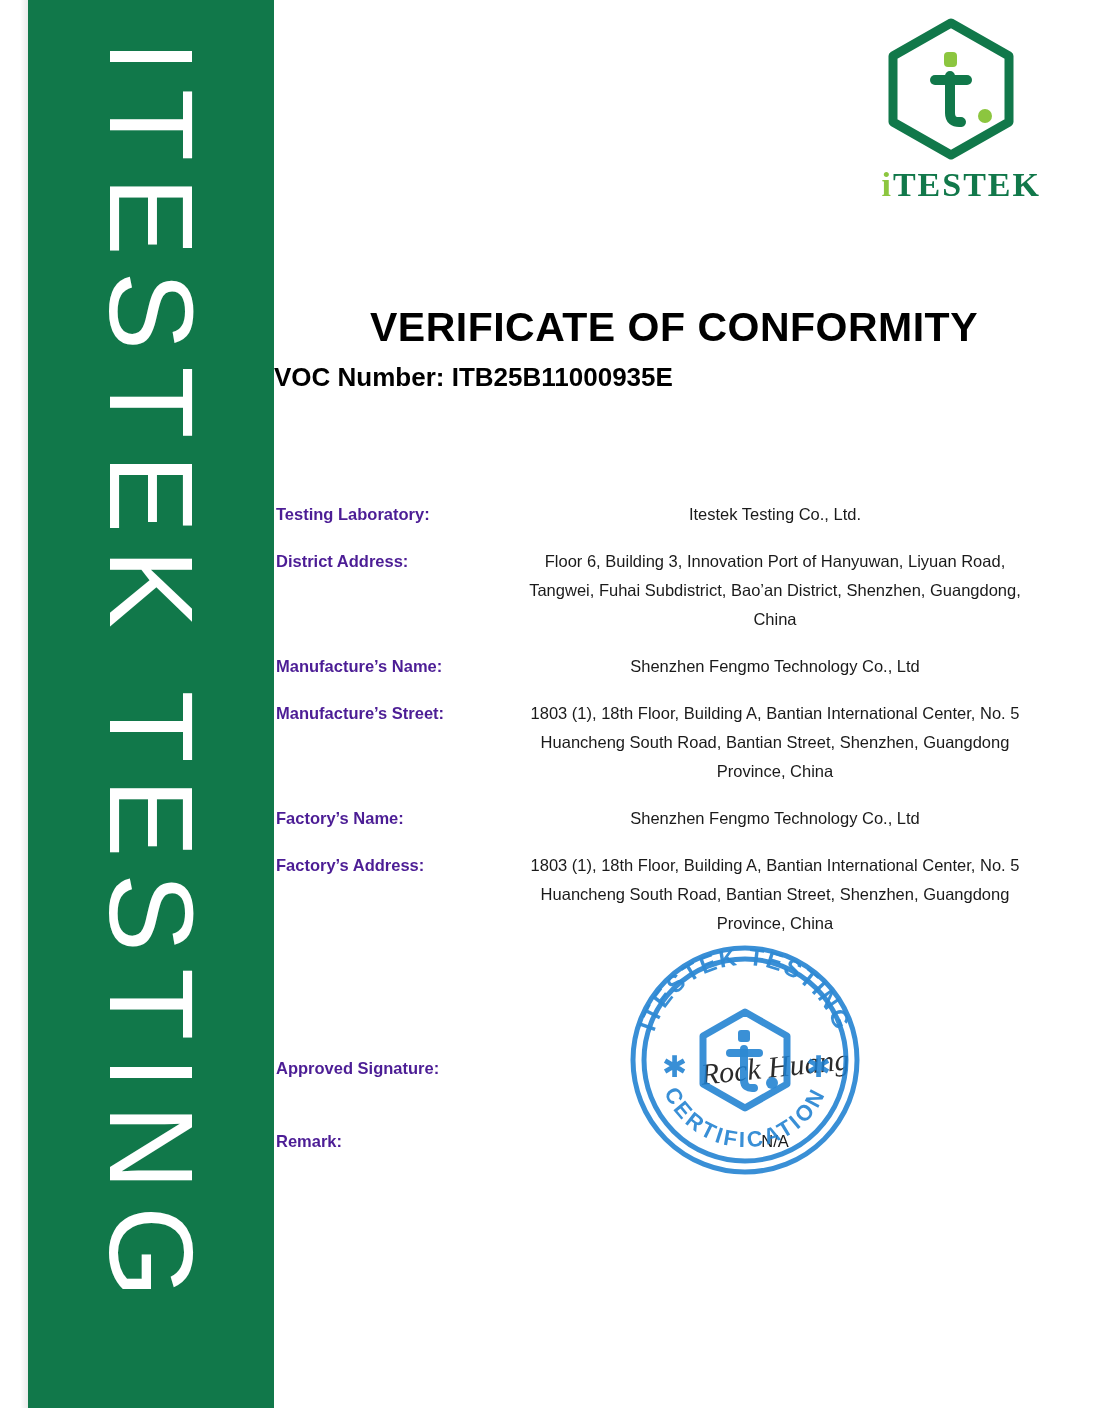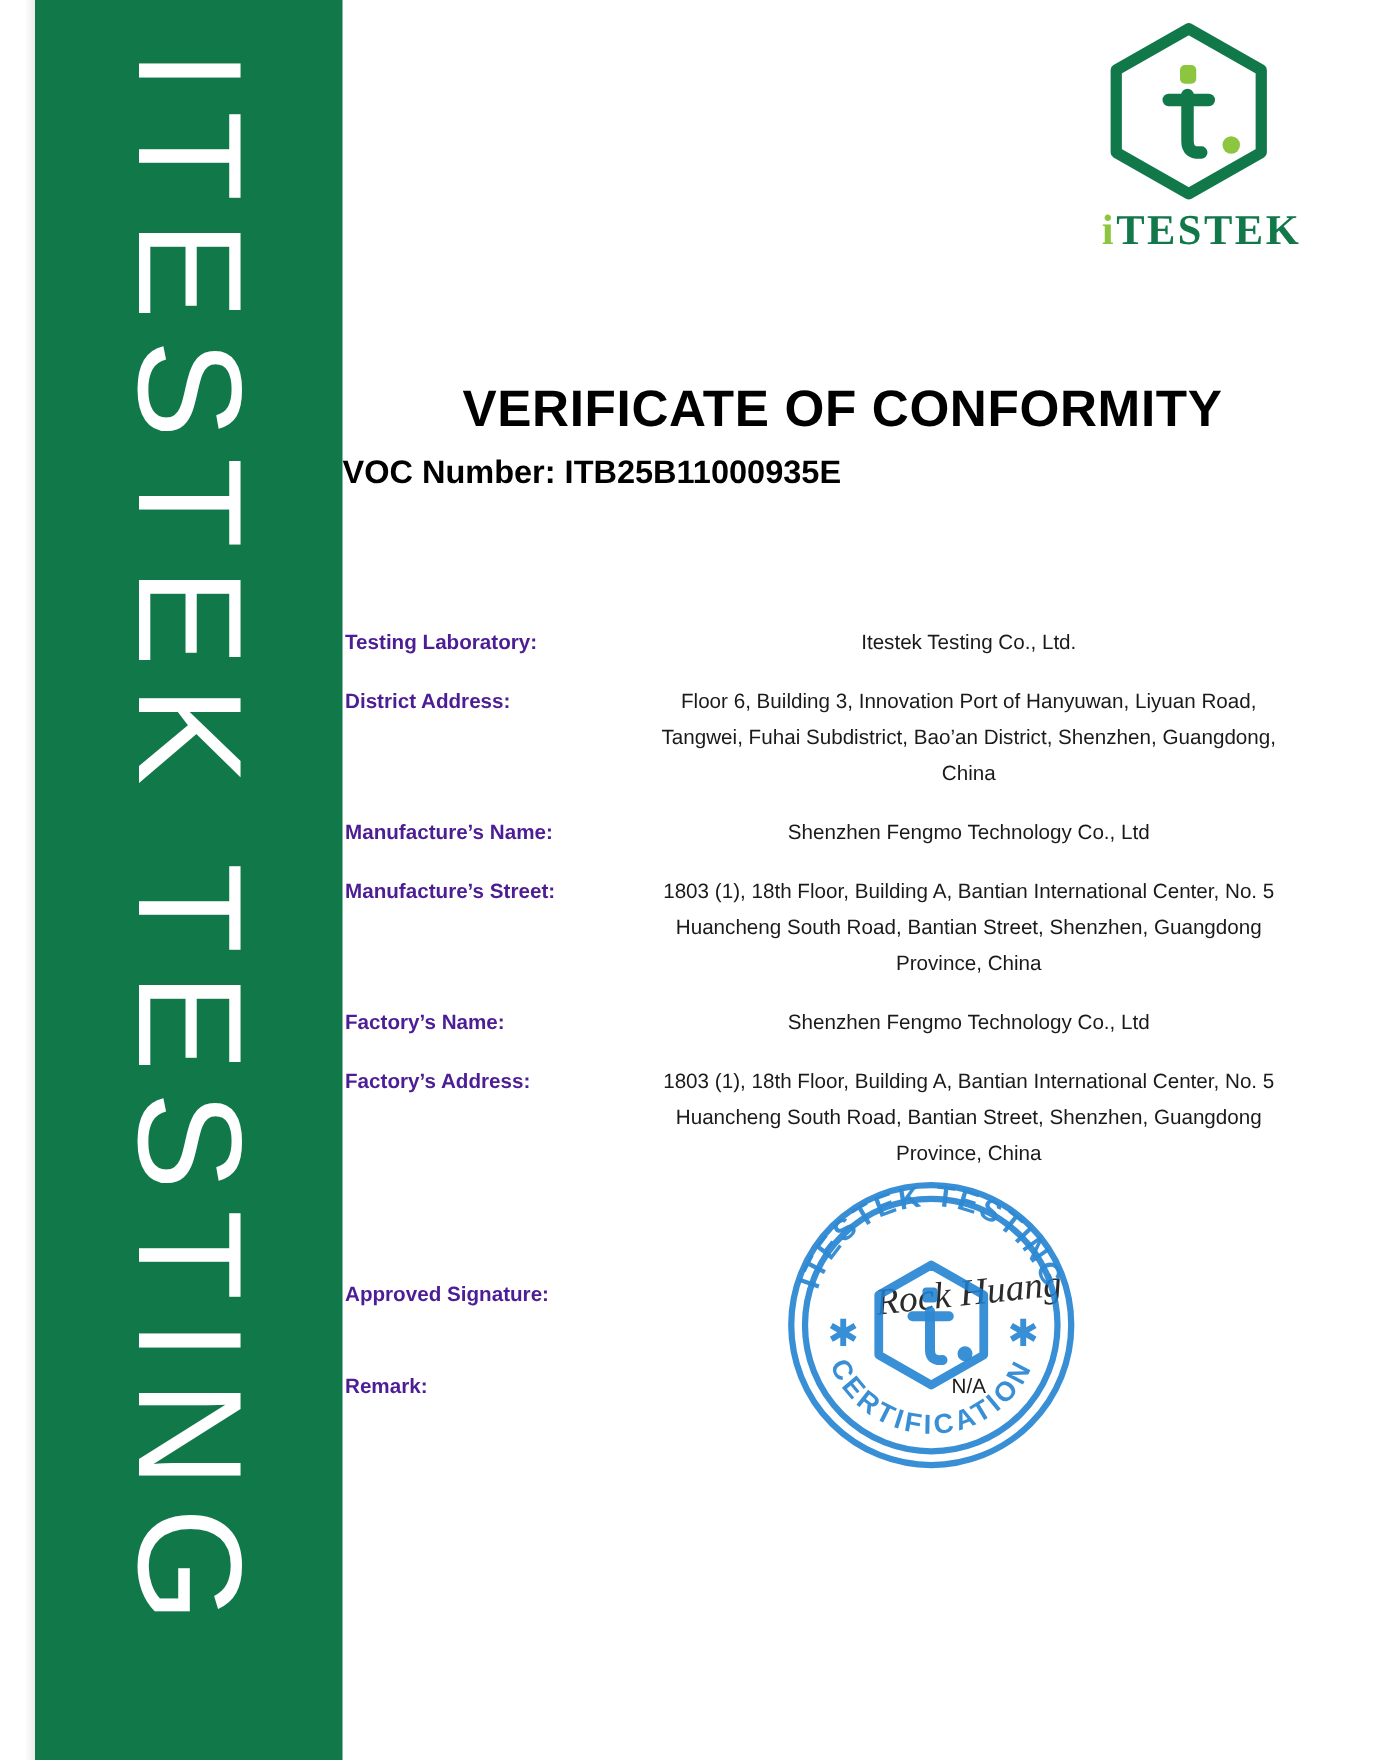--- a/index.html
+++ b/index.html
@@ -131,21 +131,21 @@
     font-size: 16.5px;
     color: #1a1a1a;
     line-height: 29px;
     text-align: center;
   }
   .field-row.tall { margin-bottom: 18px; }
 
   .sig-row {
     display: flex;
     align-items: flex-start;
-    margin-top: 84px;
+    margin-top: 116px;
     margin-bottom: 44px;
   }
   .remark-row { display: flex; align-items: flex-start; }
 
   
   .signature {
     position: relative;
     font-family: "Liberation Serif", serif;
     font-size: 30px;
     font-style: italic;

